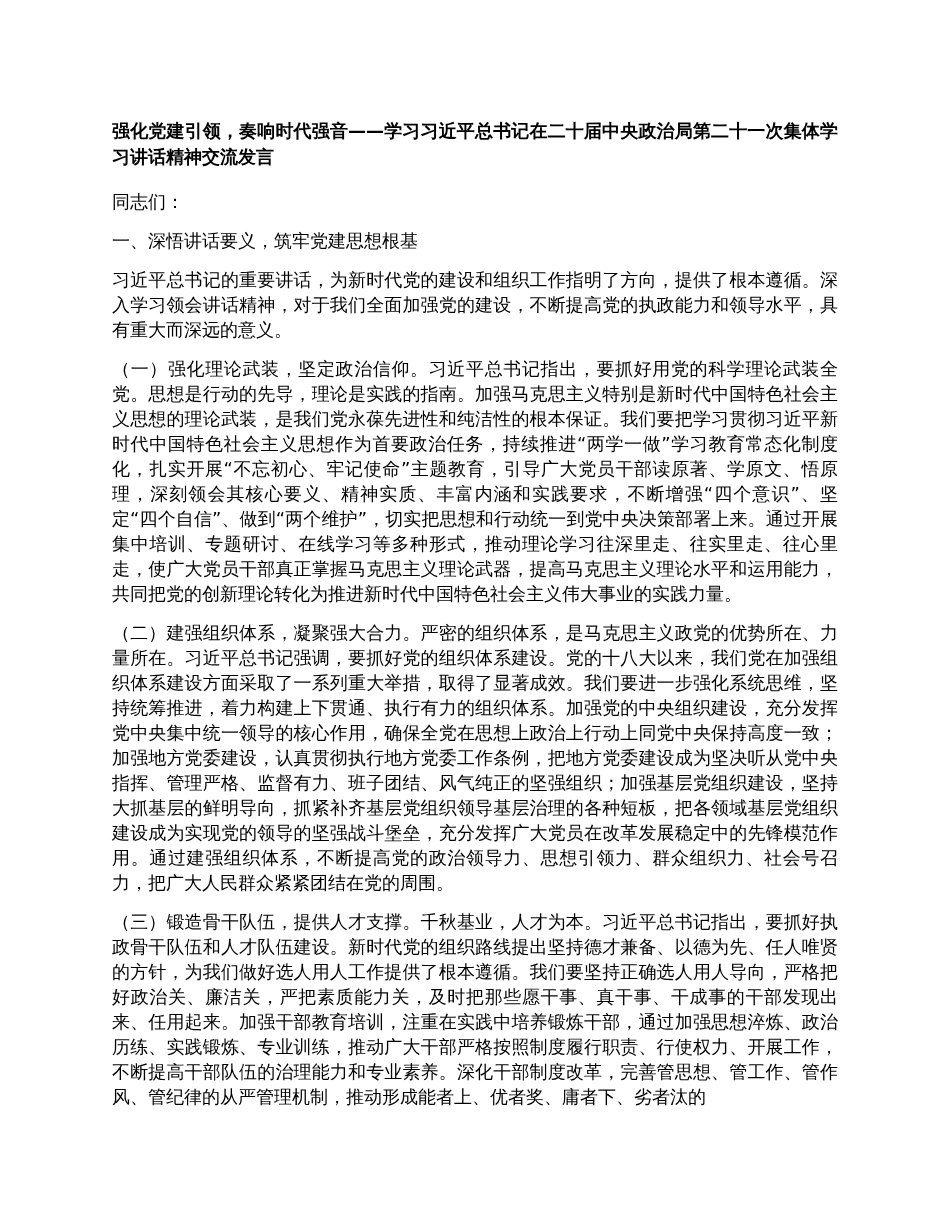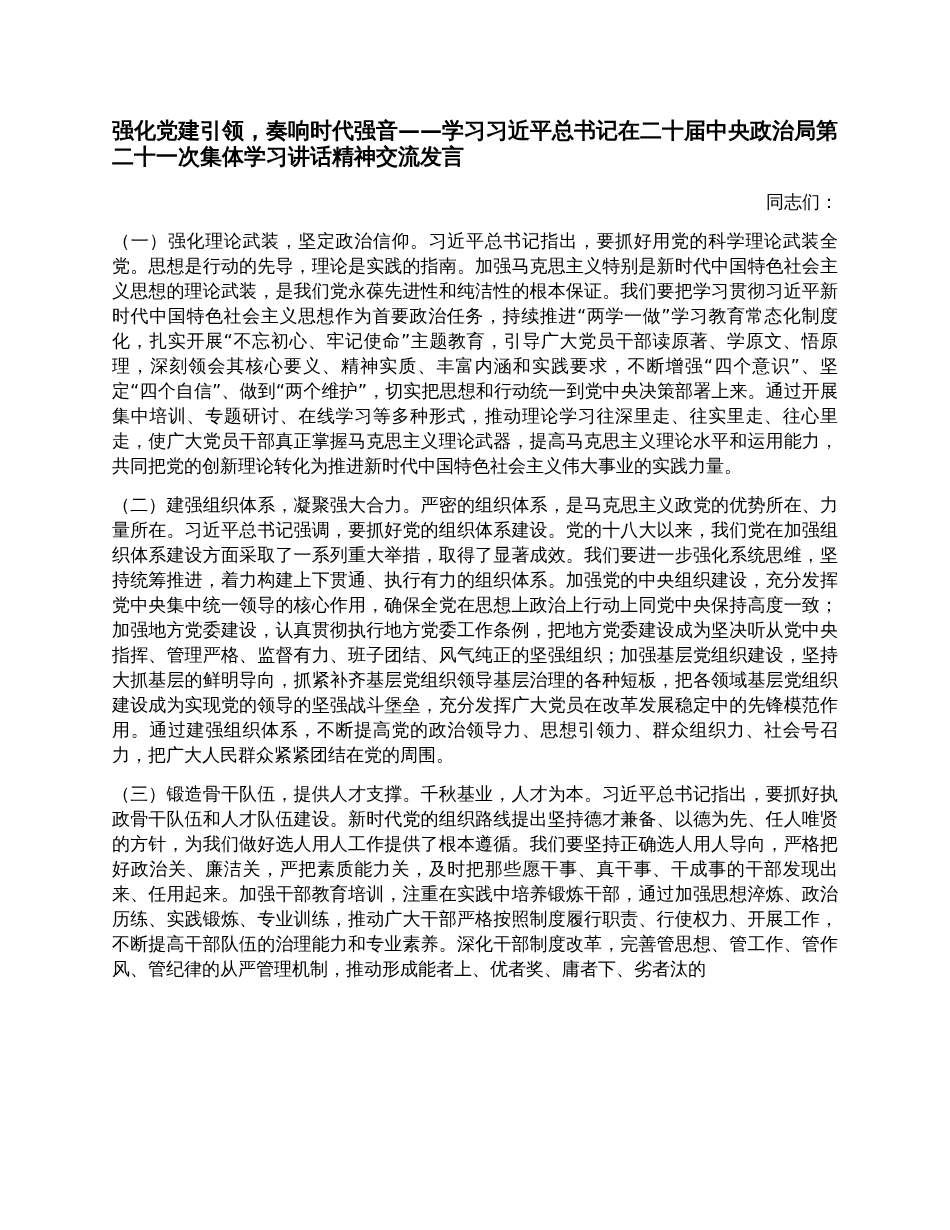--- a/index.html
+++ b/index.html
@@ -12,49 +12,51 @@
     font-family: "DejaVu Sans", "Liberation Sans", sans-serif;
     overflow: hidden;
   }
   .page {
     width: 950px;
     height: 1230px;
     padding: 118px 112px 0 112px;
     background: #ffffff;
   }
   .doc-title {
-    font-size: 22px;
+    font-size: 18px;
     line-height: 26px;
     font-weight: 700;
     margin: 0 0 19px 0;
     text-align: justify;
     word-break: break-all;
   }
   .doc-para {
     font-size: 18px;
     line-height: 25px;
     font-weight: 400;
     margin: 0 0 14px 0;
     text-align: justify;
     word-break: break-all;
   }
   .doc-para.salutation,
   .doc-para.section-heading {
-    text-align: right;
+    text-align: left;
   }
 </style>
 </head>
 <body>
 
 <div class="page">
   <h1 class="doc-title">强化党建引领，奏响时代强音——学习习近平总书记在二十届中央政治局第二十一次集体学习讲话精神交流发言</h1>
 
   <p class="doc-para salutation">同志们：</p>
 
 
+  <p class="doc-para section-heading">一、深悟讲话要义，筑牢党建思想根基</p>
 
+  <p class="doc-para">习近平总书记的重要讲话，为新时代党的建设和组织工作指明了方向，提供了根本遵循。深入学习领会讲话精神，对于我们全面加强党的建设，不断提高党的执政能力和领导水平，具有重大而深远的意义。</p>
 
   <p class="doc-para">（一）强化理论武装，坚定政治信仰。习近平总书记指出，要抓好用党的科学理论武装全党。思想是行动的先导，理论是实践的指南。加强马克思主义特别是新时代中国特色社会主义思想的理论武装，是我们党永葆先进性和纯洁性的根本保证。我们要把学习贯彻习近平新时代中国特色社会主义思想作为首要政治任务，持续推进“两学一做”学习教育常态化制度化，扎实开展“不忘初心、牢记使命”主题教育，引导广大党员干部读原著、学原文、悟原理，深刻领会其核心要义、精神实质、丰富内涵和实践要求，不断增强“四个意识”、坚定“四个自信”、做到“两个维护”，切实把思想和行动统一到党中央决策部署上来。通过开展集中培训、专题研讨、在线学习等多种形式，推动理论学习往深里走、往实里走、往心里走，使广大党员干部真正掌握马克思主义理论武器，提高马克思主义理论水平和运用能力，共同把党的创新理论转化为推进新时代中国特色社会主义伟大事业的实践力量。</p>
 
   <p class="doc-para">（二）建强组织体系，凝聚强大合力。严密的组织体系，是马克思主义政党的优势所在、力量所在。习近平总书记强调，要抓好党的组织体系建设。党的十八大以来，我们党在加强组织体系建设方面采取了一系列重大举措，取得了显著成效。我们要进一步强化系统思维，坚持统筹推进，着力构建上下贯通、执行有力的组织体系。加强党的中央组织建设，充分发挥党中央集中统一领导的核心作用，确保全党在思想上政治上行动上同党中央保持高度一致；加强地方党委建设，认真贯彻执行地方党委工作条例，把地方党委建设成为坚决听从党中央指挥、管理严格、监督有力、班子团结、风气纯正的坚强组织；加强基层党组织建设，坚持大抓基层的鲜明导向，抓紧补齐基层党组织领导基层治理的各种短板，把各领域基层党组织建设成为实现党的领导的坚强战斗堡垒，充分发挥广大党员在改革发展稳定中的先锋模范作用。通过建强组织体系，不断提高党的政治领导力、思想引领力、群众组织力、社会号召力，把广大人民群众紧紧团结在党的周围。</p>
 
   <p class="doc-para">（三）锻造骨干队伍，提供人才支撑。千秋基业，人才为本。习近平总书记指出，要抓好执政骨干队伍和人才队伍建设。新时代党的组织路线提出坚持德才兼备、以德为先、任人唯贤的方针，为我们做好选人用人工作提供了根本遵循。我们要坚持正确选人用人导向，严格把好政治关、廉洁关，严把素质能力关，及时把那些愿干事、真干事、干成事的干部发现出来、任用起来。加强干部教育培训，注重在实践中培养锻炼干部，通过加强思想淬炼、政治历练、实践锻炼、专业训练，推动广大干部严格按照制度履行职责、行使权力、开展工作，不断提高干部队伍的治理能力和专业素养。深化干部制度改革，完善管思想、管工作、管作风、管纪律的从严管理机制，推动形成能者上、优者奖、庸者下、劣者汰的</p>
 </div>
 
 </body></html>

